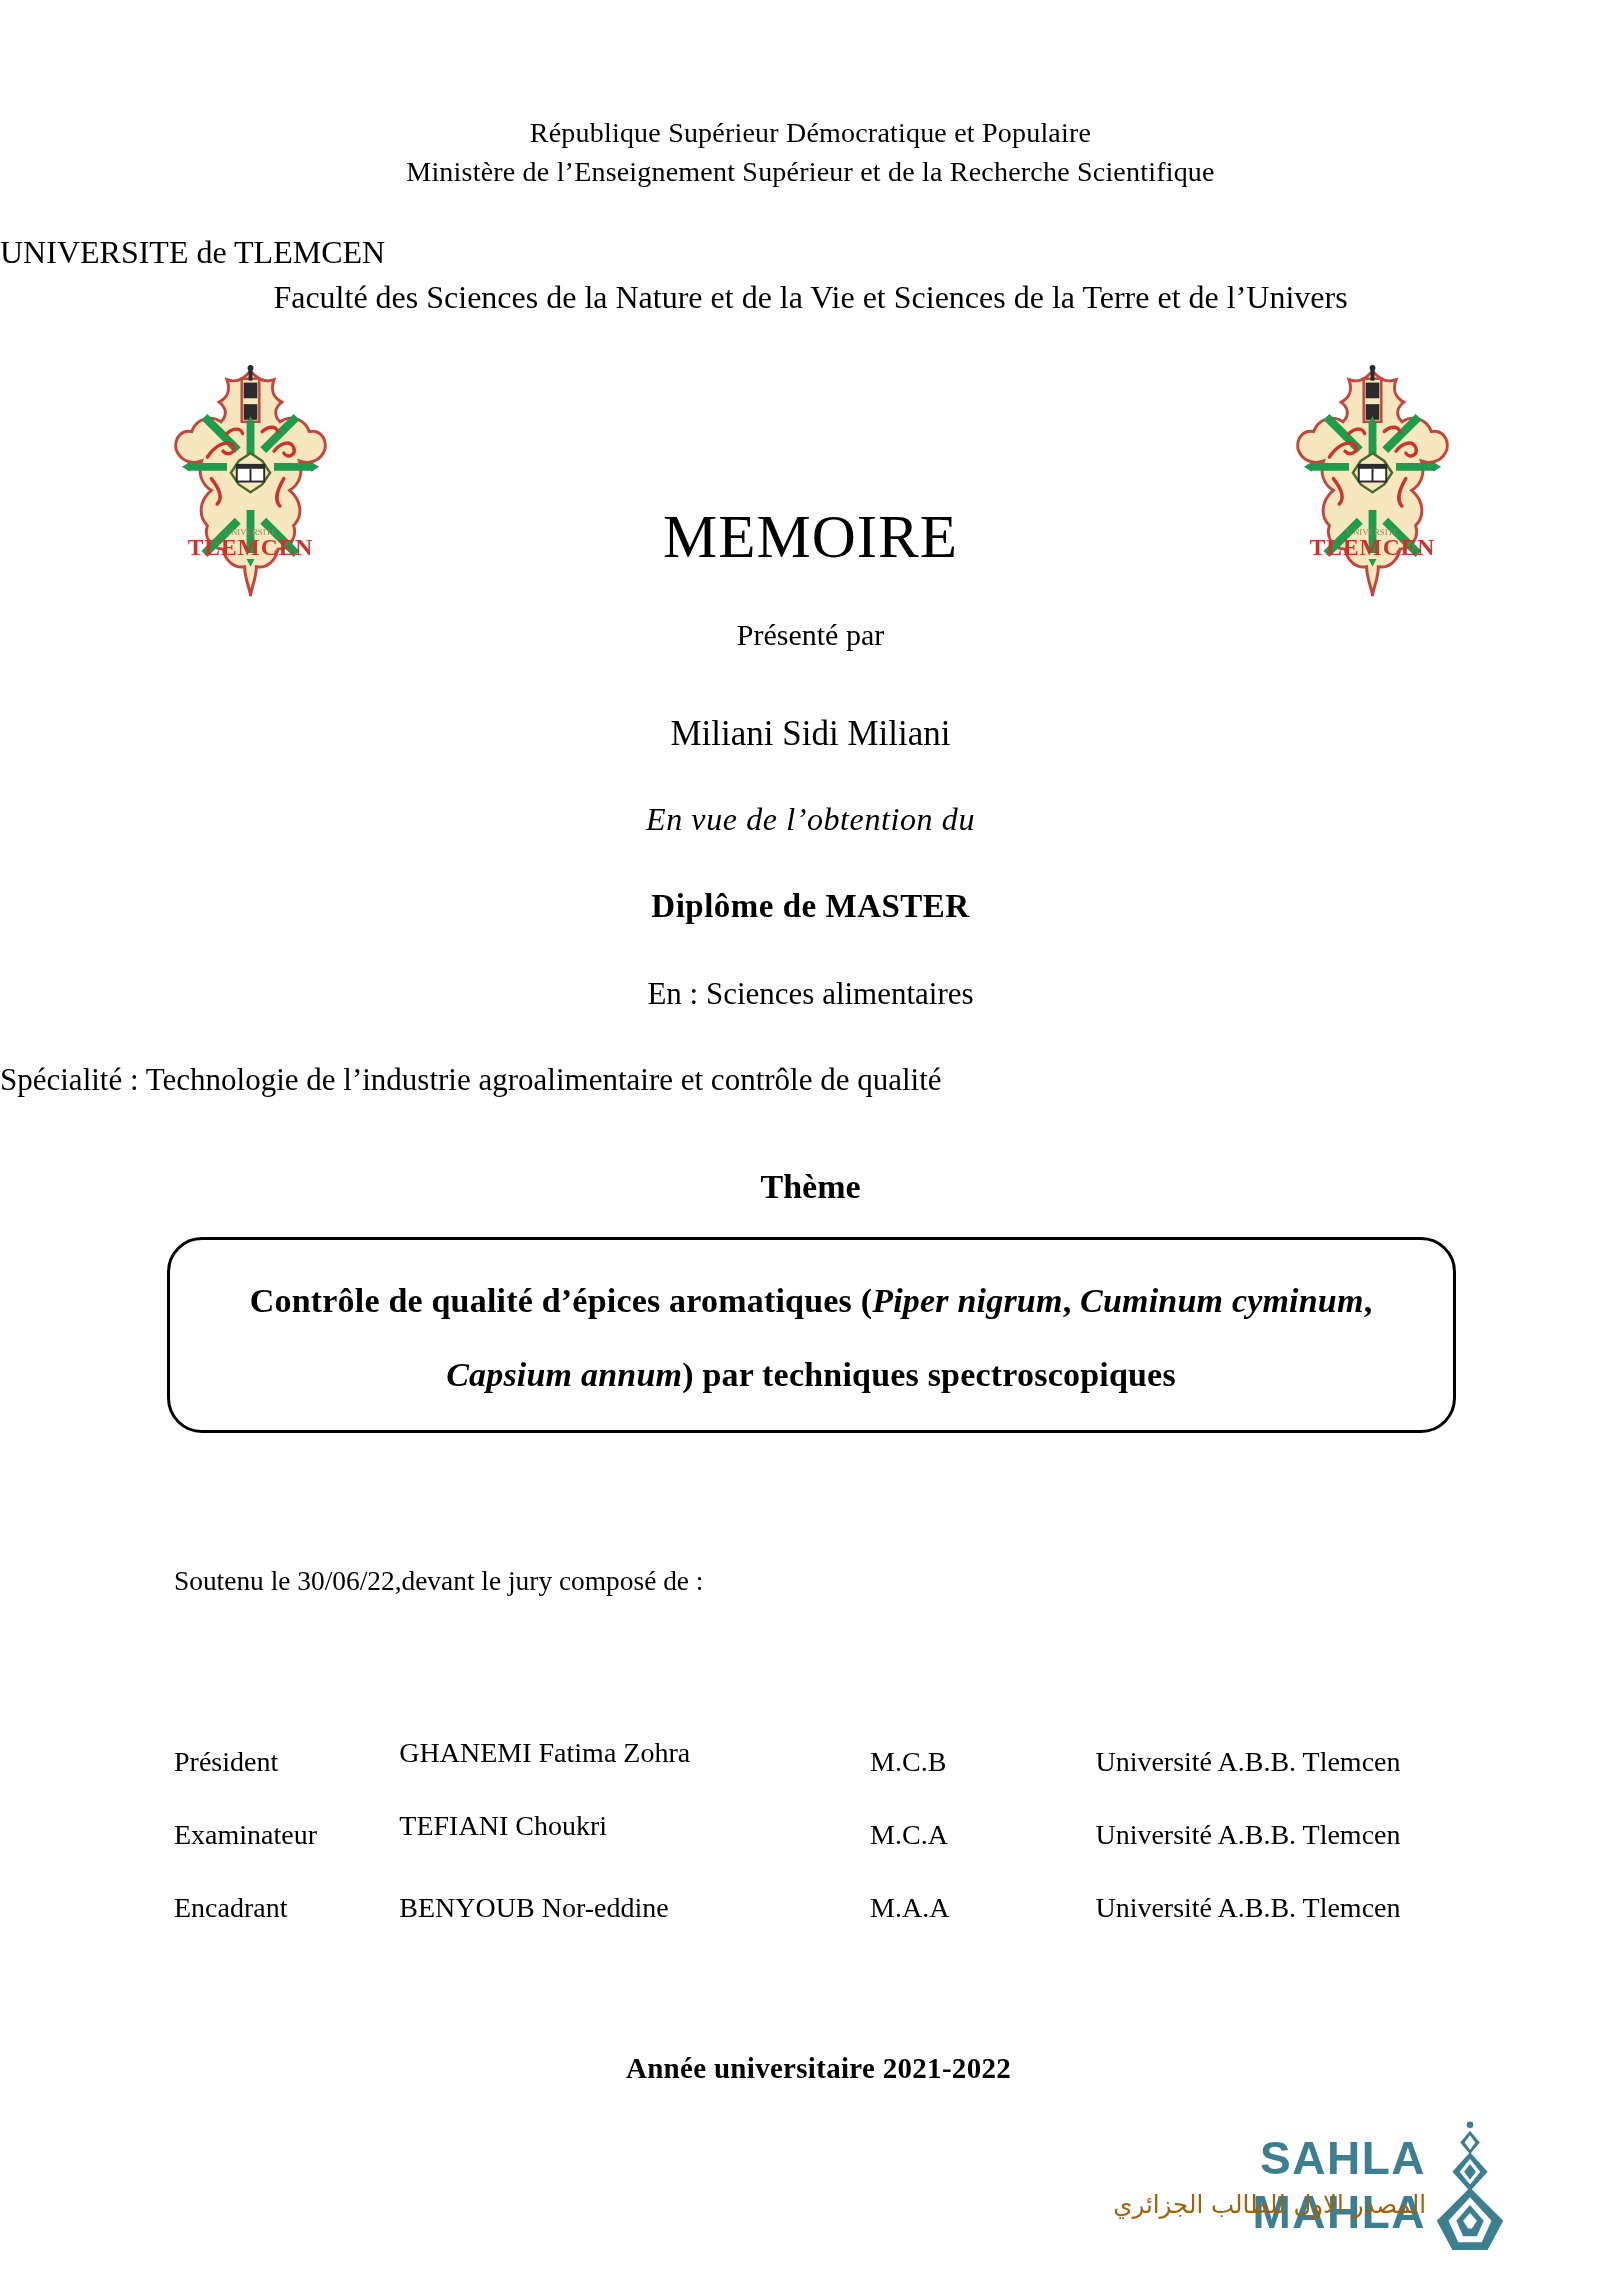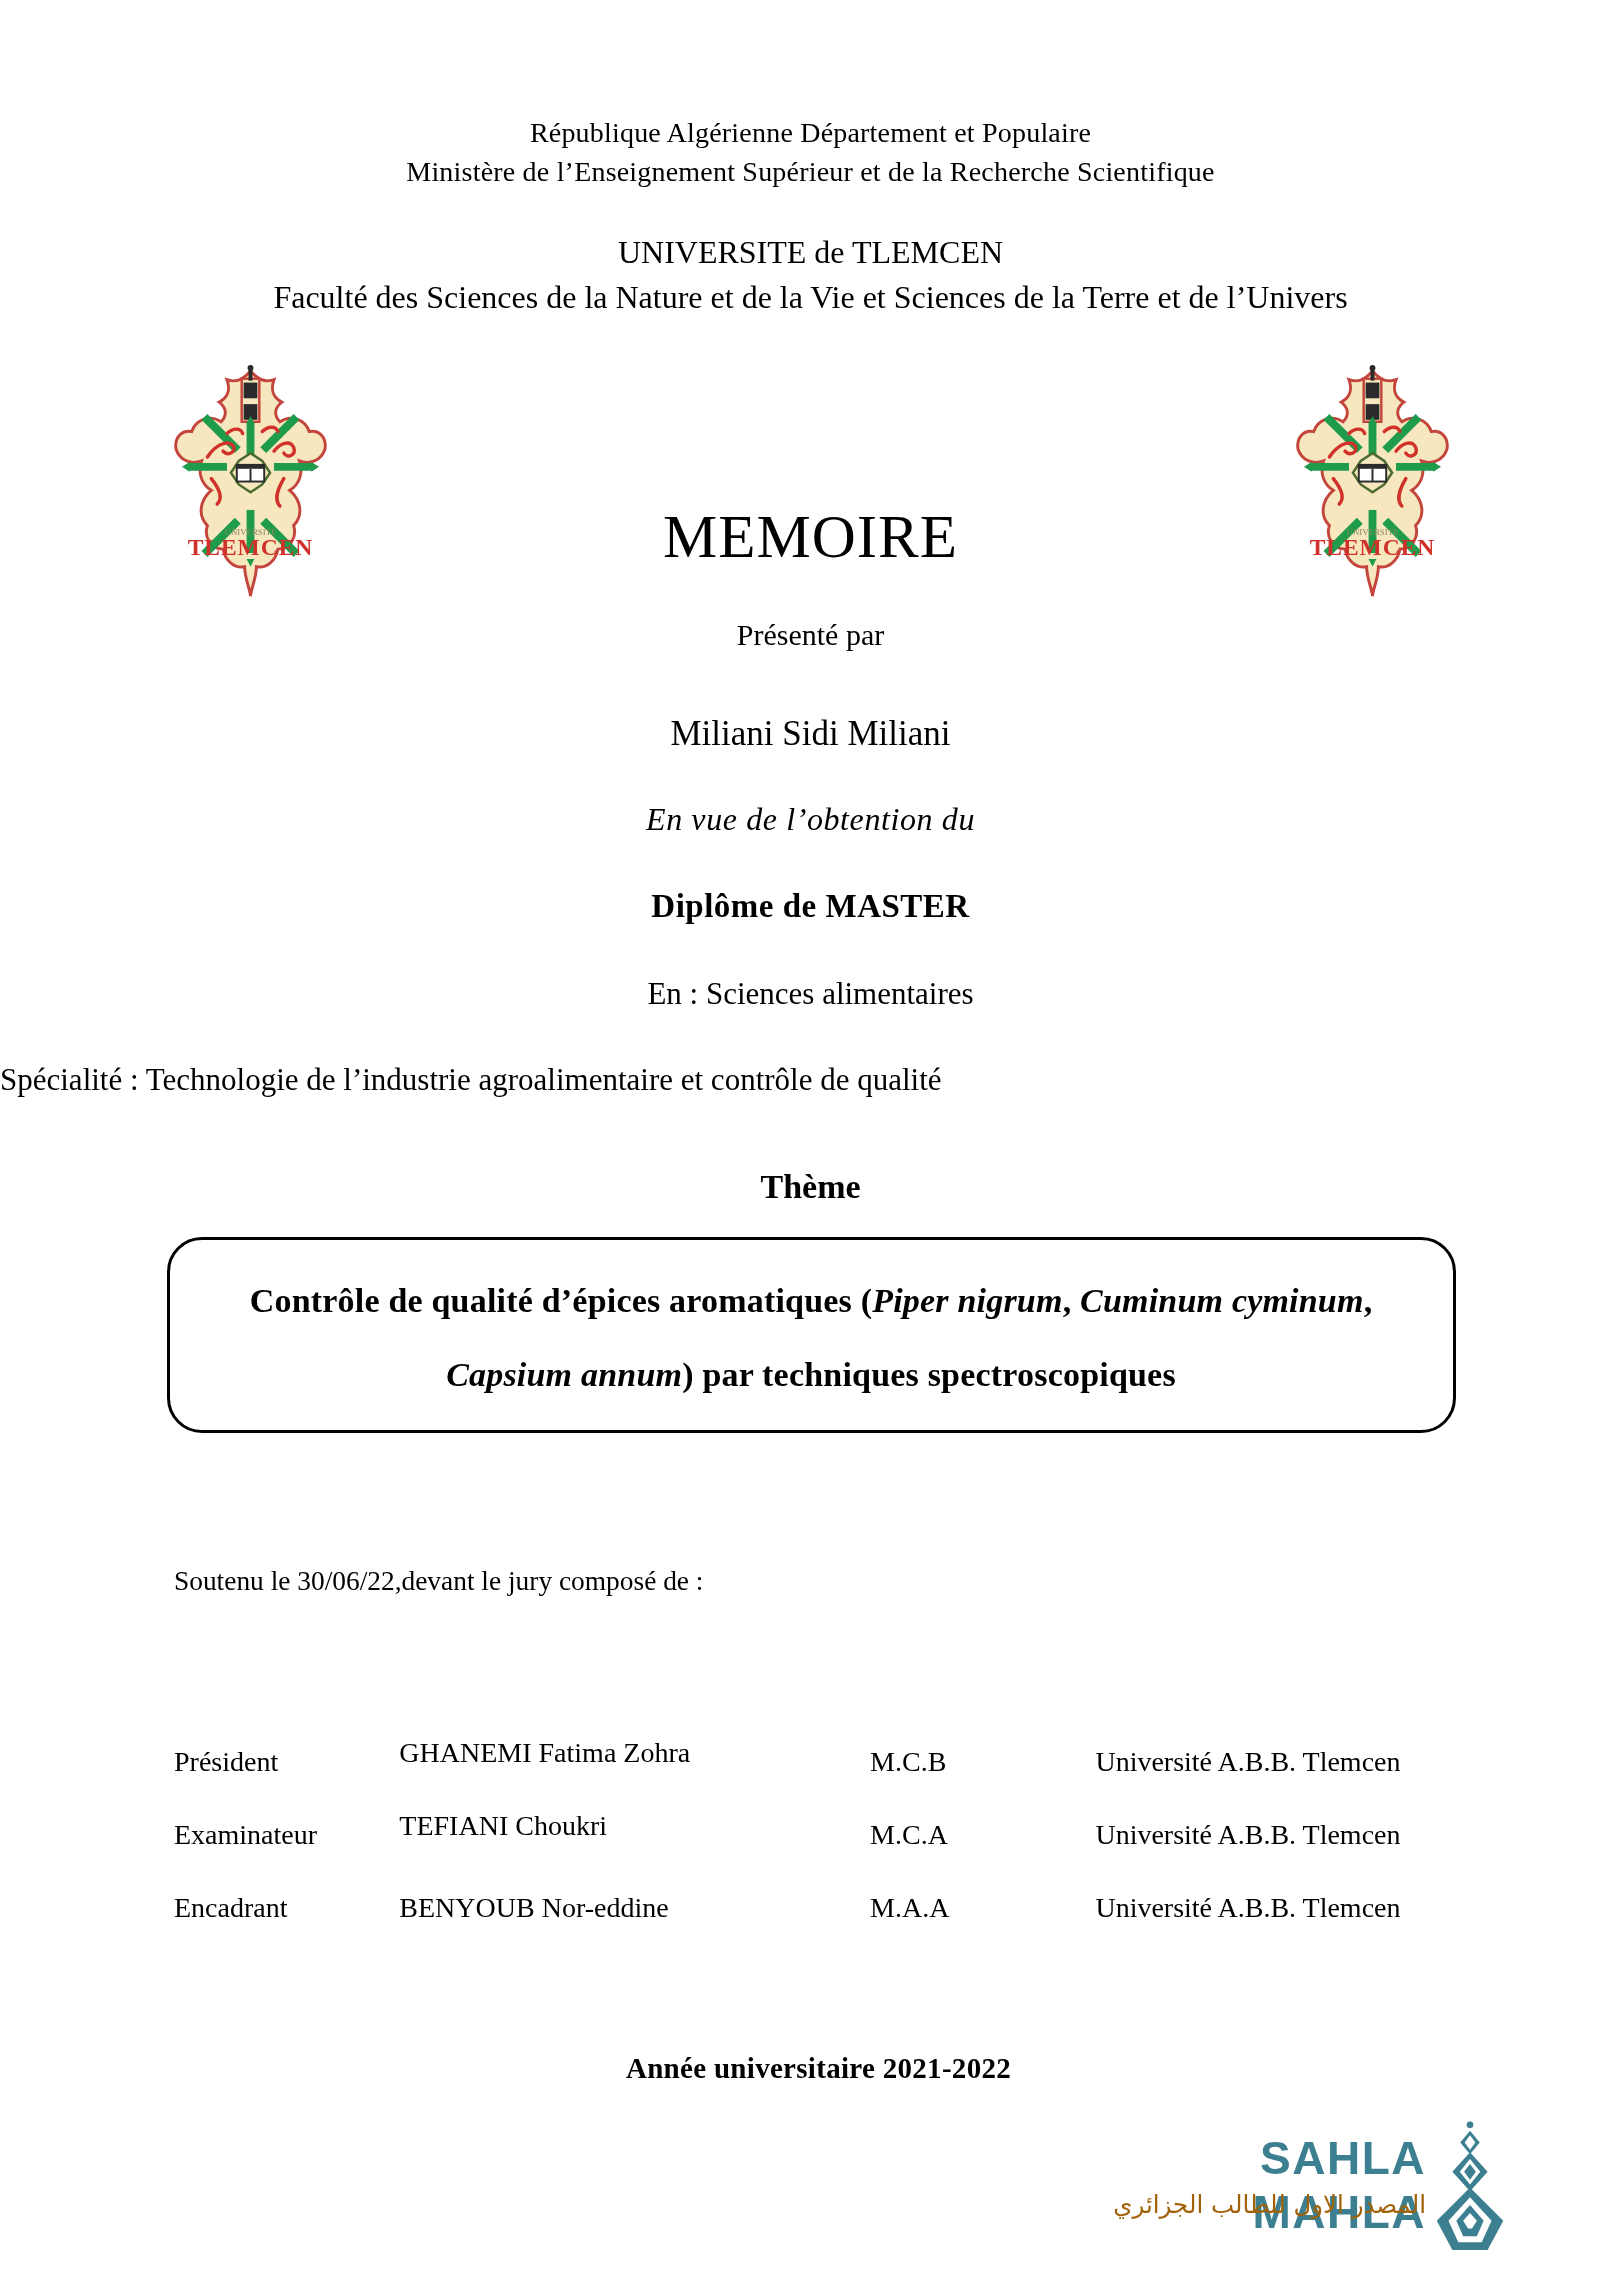--- a/index.html
+++ b/index.html
@@ -33,21 +33,21 @@
     line-height: 46px;
     letter-spacing: 0.2px;
   }
   .hdr-l1 { top: 110px; }
   .hdr-l2 { top: 149px; }
 
   .uni-l1 {
     position: absolute;
     left: 0; right: 0;
     top: 232px;
-    text-align: center;
+    text-align: left;
     font-size: 32px;
     line-height: 41px;
   }
   .uni-l2 {
     position: absolute;
     left: 0; right: 0;
     top: 277px;
     text-align: center;
     font-size: 32px;
     line-height: 41px;
@@ -236,21 +236,21 @@
     width: 94px;
     height: 133px;
   }
   .sahla-mark svg { display: block; width: 94px; height: 133px; }
 </style>
 </head>
 <body>
 
 <div class="page">
 
-  <div class="hdr hdr-l1">République Algérienne Département et Populaire</div>
+  <div class="hdr hdr-l1">République Supérieur Démocratique et Populaire</div>
   <div class="hdr hdr-l2">Ministère de l’Enseignement Supérieur et de la Recherche Scientifique</div>
 
   <div class="uni-l1">UNIVERSITE de TLEMCEN</div>
   <div class="uni-l2">Faculté des Sciences de la Nature et de la Vie et Sciences de la Terre et de l’Univers</div>
 
   <div class="logo-wrap logo-left">
     <svg viewBox="0 0 160 245" xmlns="http://www.w3.org/2000/svg">
       <g>
 
         <path d="M80 8

